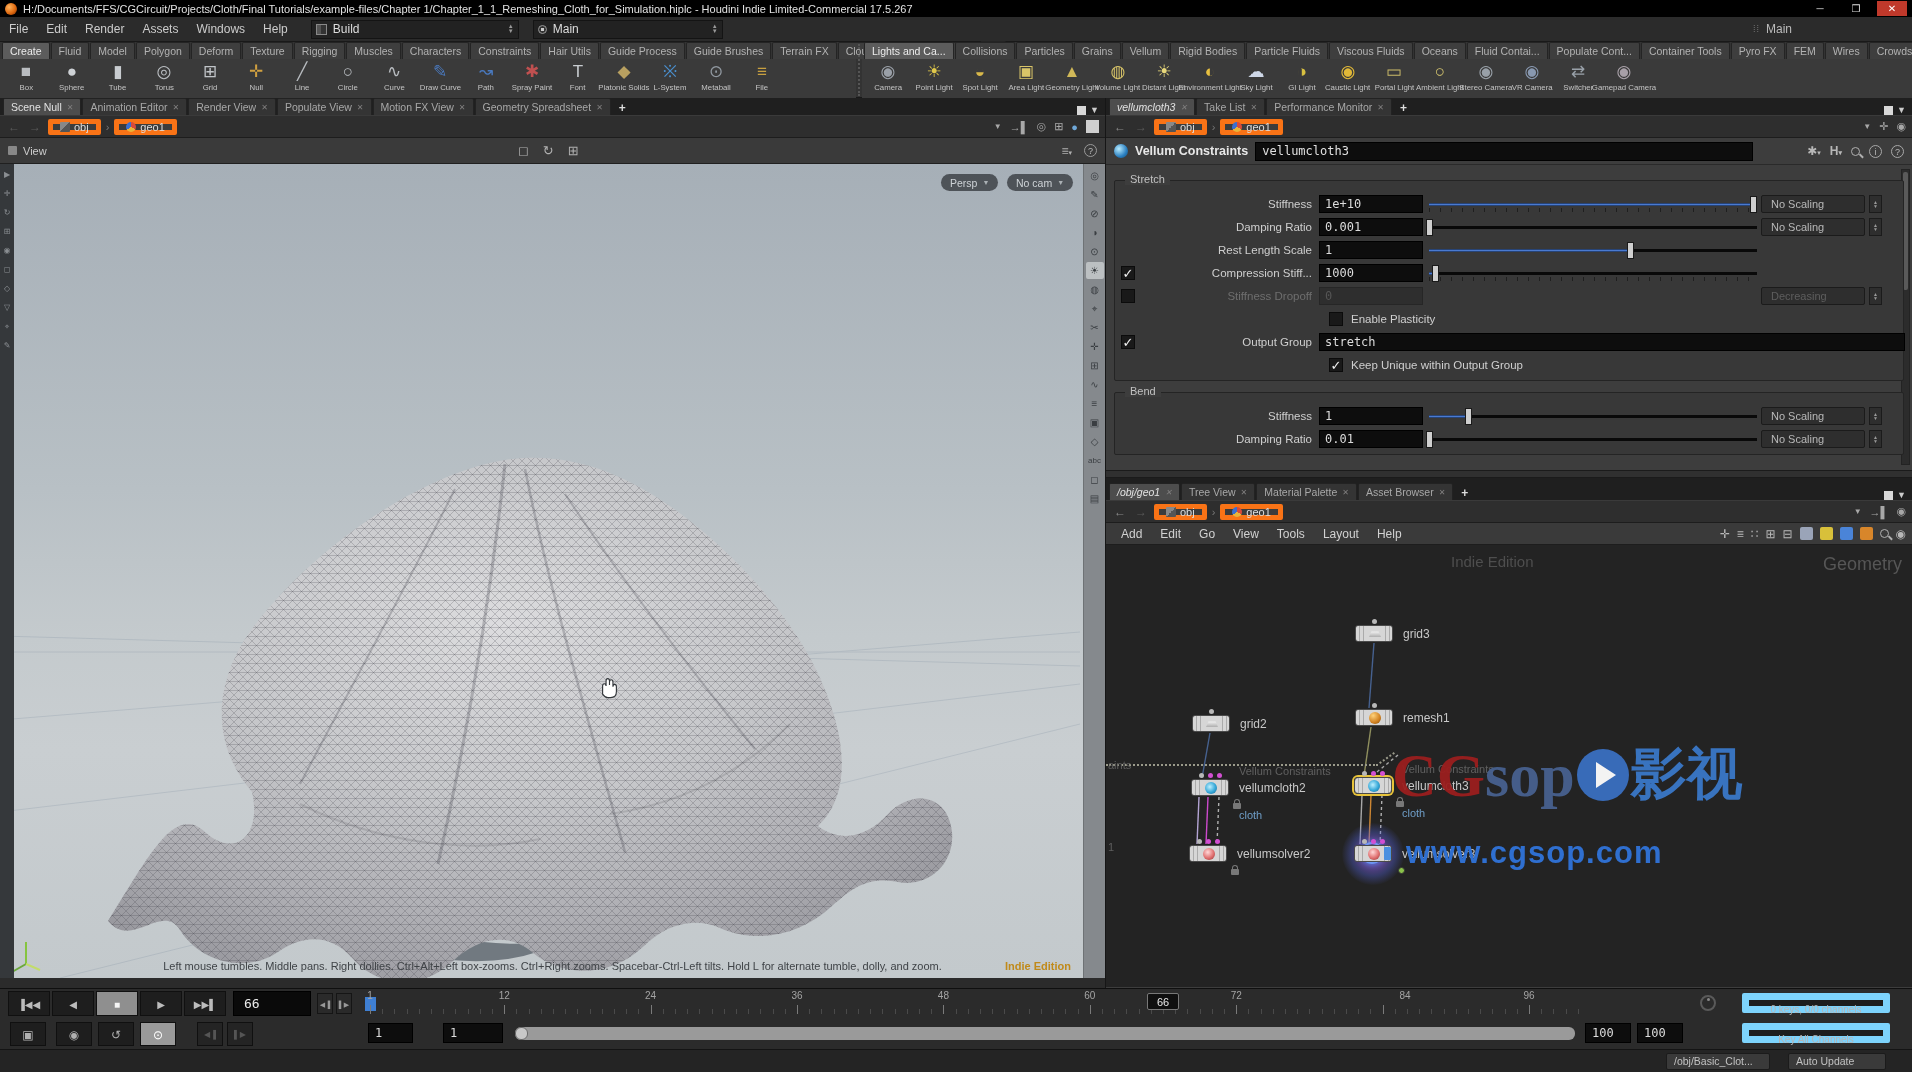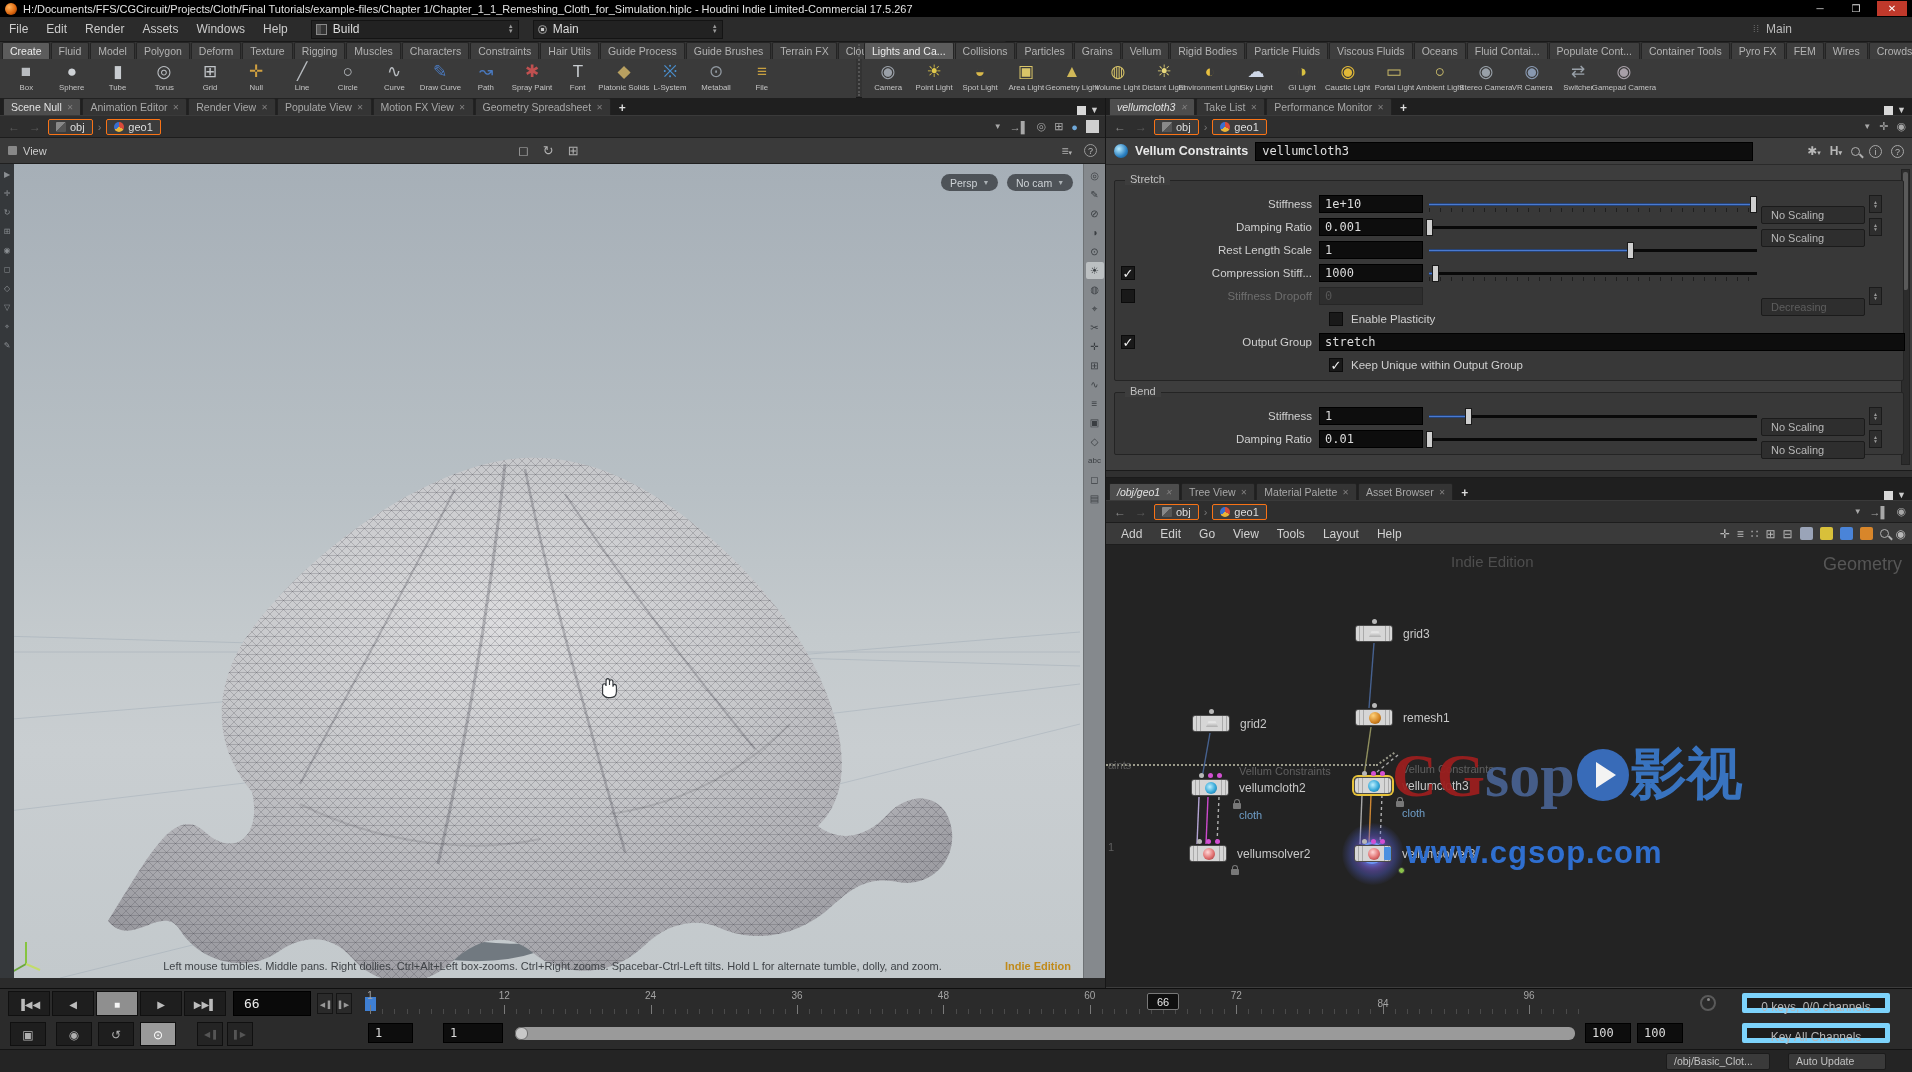--- a/index.html
+++ b/index.html
@@ -42,21 +42,21 @@
   .ptab{display:flex;align-items:center;gap:5px;font-size:10.5px;color:#a8a8a8;background:#343434;padding:2px 7px;border-radius:2px 2px 0 0;border:1px solid #222;border-bottom:none;white-space:nowrap}
   .ptab.active{background:#4d4d4d;color:#e2e2e2}
   .ptab.it{font-style:italic}
   .ptab .x{color:#807f7f;font-size:8px}
   .ptab-plus{color:#ddd;font-size:12px;font-weight:bold;padding:0 7px}
   .ptab-ctl{margin-left:auto;display:flex;align-items:center;gap:4px;padding-right:6px;color:#ccc;font-size:9px}
   .ptab-ctl .sq{width:9px;height:9px;background:#d8d8d8}
   .ptoolbar{height:23px;background:#2e2e2e;border-top:1px solid #3a3a3a;border-bottom:1px solid #1d1d1d;display:flex;align-items:center;padding:0 6px;gap:5px;font-size:11px}
   .navarrow{color:#8a8a8a;font-size:12px;padding:0 2px}
   .navarrow.dim{color:#5a5a5a}
-  .chip{display:flex;align-items:center;gap:4px;background:#3c3c3c;border:1px solid #f97316;padding:0 7px;height:16px;border-radius:2px;color:#ddd}
+  .chip{display:flex;align-items:center;gap:4px;background:#3c3c3c;border:5px solid #f97316;padding:0 7px;height:16px;border-radius:2px;color:#ddd}
   .chip .cico{width:10px;height:10px;background:linear-gradient(135deg,#888 50%,#555 50%);border-radius:1px}
   .chip .cico.geo{background:conic-gradient(#d84a3a 0 33%,#e8b43a 33% 66%,#3a6fd0 66%);border-radius:50%}
   .sep{color:#777;font-size:11px}
   .tb-right{margin-left:auto;display:flex;align-items:center;gap:8px;color:#a8a8a8;font-size:11px}
   .tb-right .bigsq{width:13px;height:13px;background:#cfcfcf}
   
   .vrow{height:26px;background:#3a3a3a;border-bottom:1px solid #202020;display:flex;align-items:center;font-size:11px;color:#ccc;padding:0 8px;gap:6px}
   .vrow .vico{width:9px;height:9px;background:#888;border-radius:1px}
   .vrow-mid{position:absolute;left:518px;display:flex;gap:14px;color:#b0b0b0;font-size:13px}
   .vrow-right{margin-left:auto;display:flex;gap:12px;align-items:center;color:#b0b0b0}
@@ -88,21 +88,21 @@
   .pchk{position:absolute;left:6px;top:4px;width:14px;height:14px;background:#191919;border:1px solid #0b0b0b;color:#f2f2f2;font-size:13px;line-height:13px;text-align:center}
   .plbl{position:absolute;left:0;width:197px;text-align:right;font-size:11.5px;color:#cfcfcf;line-height:23px;white-space:nowrap}
   .plbl.dis{color:#6e6e6e}
   .pfld{position:absolute;left:204px;top:2px;width:104px;height:18px;background:#0d0d0d;border:1px solid #000;color:#dcdcdc;font-family:"DejaVu Sans Mono",monospace;font-size:12px;line-height:16px;padding:0 5px}
   .pfld.dis{background:#2e2e2e;color:#555;border-color:#262626}
   .pfld.wide{width:586px}
   .sld{position:absolute;left:314px;top:10px;width:328px;height:3px;background:#090909}
   .sld .fill{position:absolute;left:0;top:0;height:3px;background:linear-gradient(#16294a,#4a7ad0,#16294a)}
   .sld .hdl{position:absolute;top:-7px;width:7px;height:17px;background:#cfcfcf;border:1px solid #1a1a1a;margin-left:-3px}
   .sld .ticks{position:absolute;top:5px;left:0;width:100%;height:4px;background:repeating-linear-gradient(90deg,#1f1f1f 0 1px,transparent 1px 11px)}
-  .pdd{position:absolute;left:646px;top:13px;width:104px;height:18px;background:#2e2e2e;border:1px solid #1b1b1b;border-radius:2px;color:#b8b8b8;font-size:11px;line-height:16px;padding:0 9px;white-space:nowrap}
+  .pdd{position:absolute;left:646px;top:2px;width:104px;height:18px;background:#2e2e2e;border:1px solid #1b1b1b;border-radius:2px;color:#b8b8b8;font-size:11px;line-height:16px;padding:0 9px;white-space:nowrap}
   .pdd.dis{color:#5e5e5e}
   .pspin{position:absolute;left:754px;top:2px;width:13px;height:18px;background:#2e2e2e;border:1px solid #1b1b1b;display:flex;flex-direction:column;align-items:center;justify-content:center;font-size:5px;line-height:4px;color:#999}
   .tchk{position:absolute;left:214px;top:4px;width:14px;height:14px;background:#191919;border:1px solid #0b0b0b;color:#f2f2f2;font-size:13px;line-height:13px;text-align:center}
   .tlbl{position:absolute;left:236px;font-size:11.5px;color:#cfcfcf;line-height:23px}
   .pscroll{position:absolute;right:2px;top:4px;width:9px;height:296px;background:#2c2c2c;border:1px solid #232323}
   .pscroll .thumb{position:absolute;left:1px;top:2px;width:5px;height:118px;background:#5a5a5a;border-radius:2px}
   .split{height:8px;background:#303030;border-top:1px solid #1b1b1b;border-bottom:1px solid #1b1b1b}
   
   .nettabs{height:22px;background:#1f1f1f;display:flex;align-items:flex-end;gap:1px;padding-left:3px}
   .netmenu{height:22px;background:#3a3a3a;border-bottom:1px solid #1d1d1d;display:flex;align-items:center;font-size:12px;color:#d2d2d2;padding:0 6px}
@@ -145,21 +145,21 @@
   .fframe{position:absolute;left:233px;top:2px;width:78px;height:25px;background:#0a0a0a;border:1px solid #000;color:#eaeaea;font-family:"DejaVu Sans Mono",monospace;font-size:13px;line-height:24px;padding-left:10px}
   .sbtn{position:absolute;top:4px;width:16px;height:21px;background:#2a2a2a;border:1px solid #151515;color:#999;font-size:7px;text-align:center;line-height:21px}
   .ruler{position:absolute;left:362px;top:0;width:1260px;height:30px}
   .rtick{position:absolute;bottom:5px;width:1px;background:#4a4a4a}
   .rtick.major{background:#7a7a7a}
   .rlabel{position:absolute;top:1px;font-size:10px;color:#a5a5a5;transform:translateX(-50%)}
   .rmarker{position:absolute;left:3px;top:8px;width:11px;height:14px;background:#3f7fd2}
   .rframe{position:absolute;top:4px;width:32px;height:17px;background:#0f0f0f;border:1px solid #787878;color:#e8e8e8;font-size:11px;text-align:center;line-height:16px;border-radius:2px}
   .dial{position:absolute;left:1700px;top:6px;width:16px;height:16px;border-radius:50%;border:2px solid #5a5a5a}
   .dial::after{content:"";position:absolute;left:5px;top:1px;width:3px;height:3px;border-radius:50%;background:#888}
-  .infobox{position:absolute;left:1742px;width:148px;height:20px;background:#1d1d1d;border:5px solid #7dd3fc;border-radius:2px;color:#b5b5b5;font-size:12px;text-align:center;line-height:19px;white-space:nowrap}
+  .infobox{position:absolute;left:1742px;width:148px;height:20px;background:#1d1d1d;border:7px solid #7dd3fc;border-radius:2px;color:#b5b5b5;font-size:10px;text-align:center;line-height:19px;white-space:nowrap}
   .row2btn{position:absolute;top:33px;width:36px;height:24px;background:#1e1e1e;border:1px solid #101010;color:#b0b0b0;text-align:center;line-height:24px;font-size:12px}
   .row2btn.pressed{background:#9a9a9a;color:#fff}
   .row2btn.dim{background:#242424;color:#555;font-size:8px}
   .rngfld{position:absolute;top:34px;height:20px;background:#0d0d0d;border:1px solid #000;color:#dcdcdc;font-family:"DejaVu Sans Mono",monospace;font-size:12px;line-height:18px;padding:0 6px}
   .rngbar{position:absolute;left:515px;top:38px;width:1060px;height:13px;background:#9a9a9a;border-radius:6px}
   .rngbar .hdl{position:absolute;left:0;top:0;width:13px;height:13px;background:#c8c8c8;border-radius:6px;border:1px solid #6a6a6a}
   .row3{position:absolute;top:60px;left:0;width:1912px;height:24px;background:#242424;border-top:1px solid #141414}
   .r3box{position:absolute;top:3px;height:17px;background:#3a3a3a;border:1px solid #1b1b1b;border-radius:2px;color:#c2c2c2;font-size:10.5px;line-height:15px;padding:0 7px;white-space:nowrap}
 </style>
 </head>
@@ -957,21 +957,21 @@
         <div class="rtick" style="left: 1191.4px; height: 5px;"></div>
         <div class="rtick" style="left: 1203.6px; height: 5px;"></div>
         <div class="rtick" style="left: 1215.8px; height: 5px;"></div>
         <div class="rlabel" style="left: 8px;">1</div>
         <div class="rlabel" style="left: 142.2px;">12</div>
         <div class="rlabel" style="left: 288.6px;">24</div>
         <div class="rlabel" style="left: 435px;">36</div>
         <div class="rlabel" style="left: 581.4px;">48</div>
         <div class="rlabel" style="left: 727.8px;">60</div>
         <div class="rlabel" style="left: 874.2px;">72</div>
-        <div class="rlabel" style="left: 1021px; margin-top: 8px;">84</div>
+        <div class="rlabel" style="left: 1043px;">84</div>
         <div class="rlabel" style="left: 1167px;">96</div>
         <div class="rframe" style="left: 785px;">66</div>
       </div>
     <div class="dial"></div>
     <div class="infobox" style="top:4px">0 keys, 0/0 channels</div>
 
     <div class="row2btn" style="left:10px">▣</div>
     <div class="row2btn" style="left:56px">◉</div>
     <div class="row2btn" style="left:98px">↺</div>
     <div class="row2btn pressed" style="left:140px">⊙</div>

